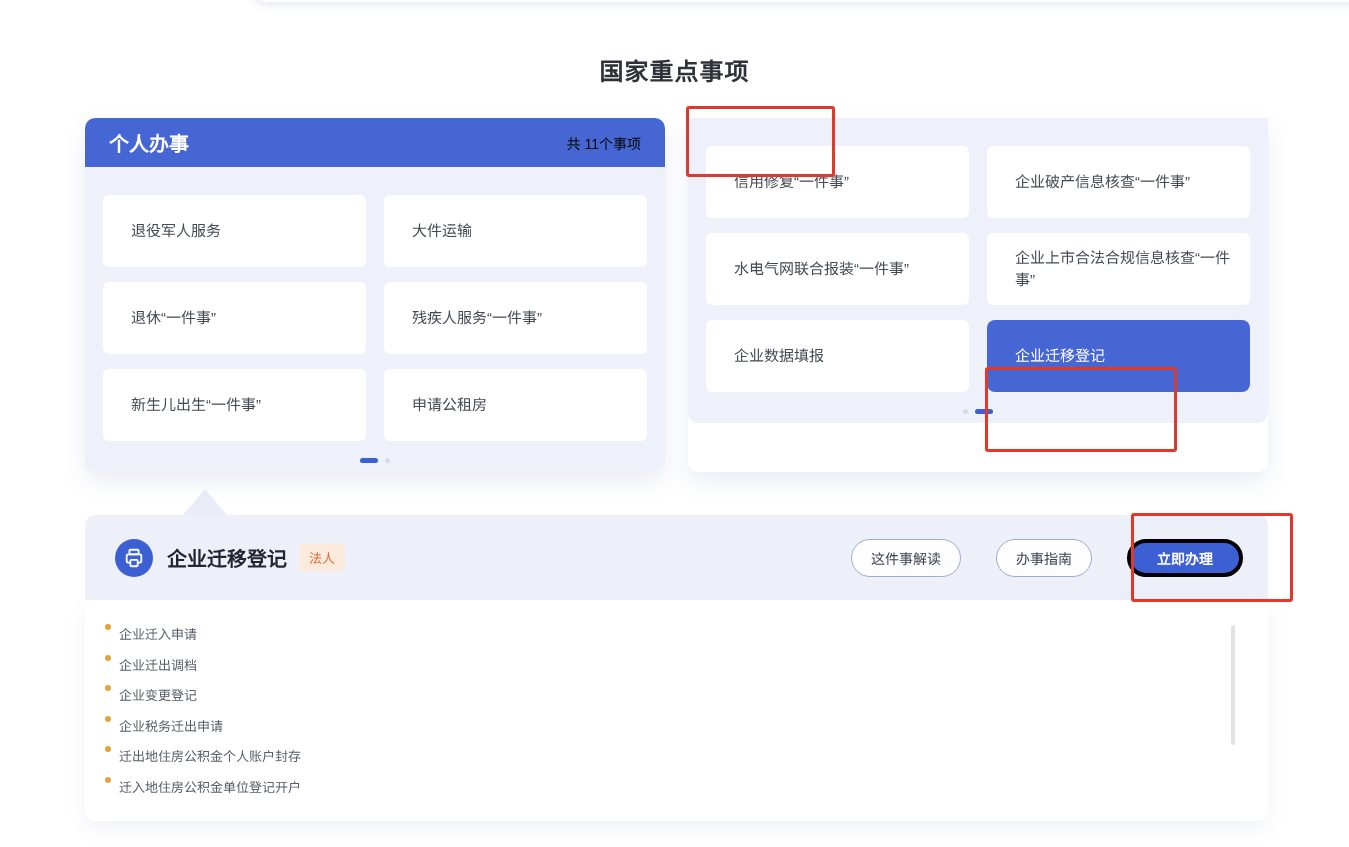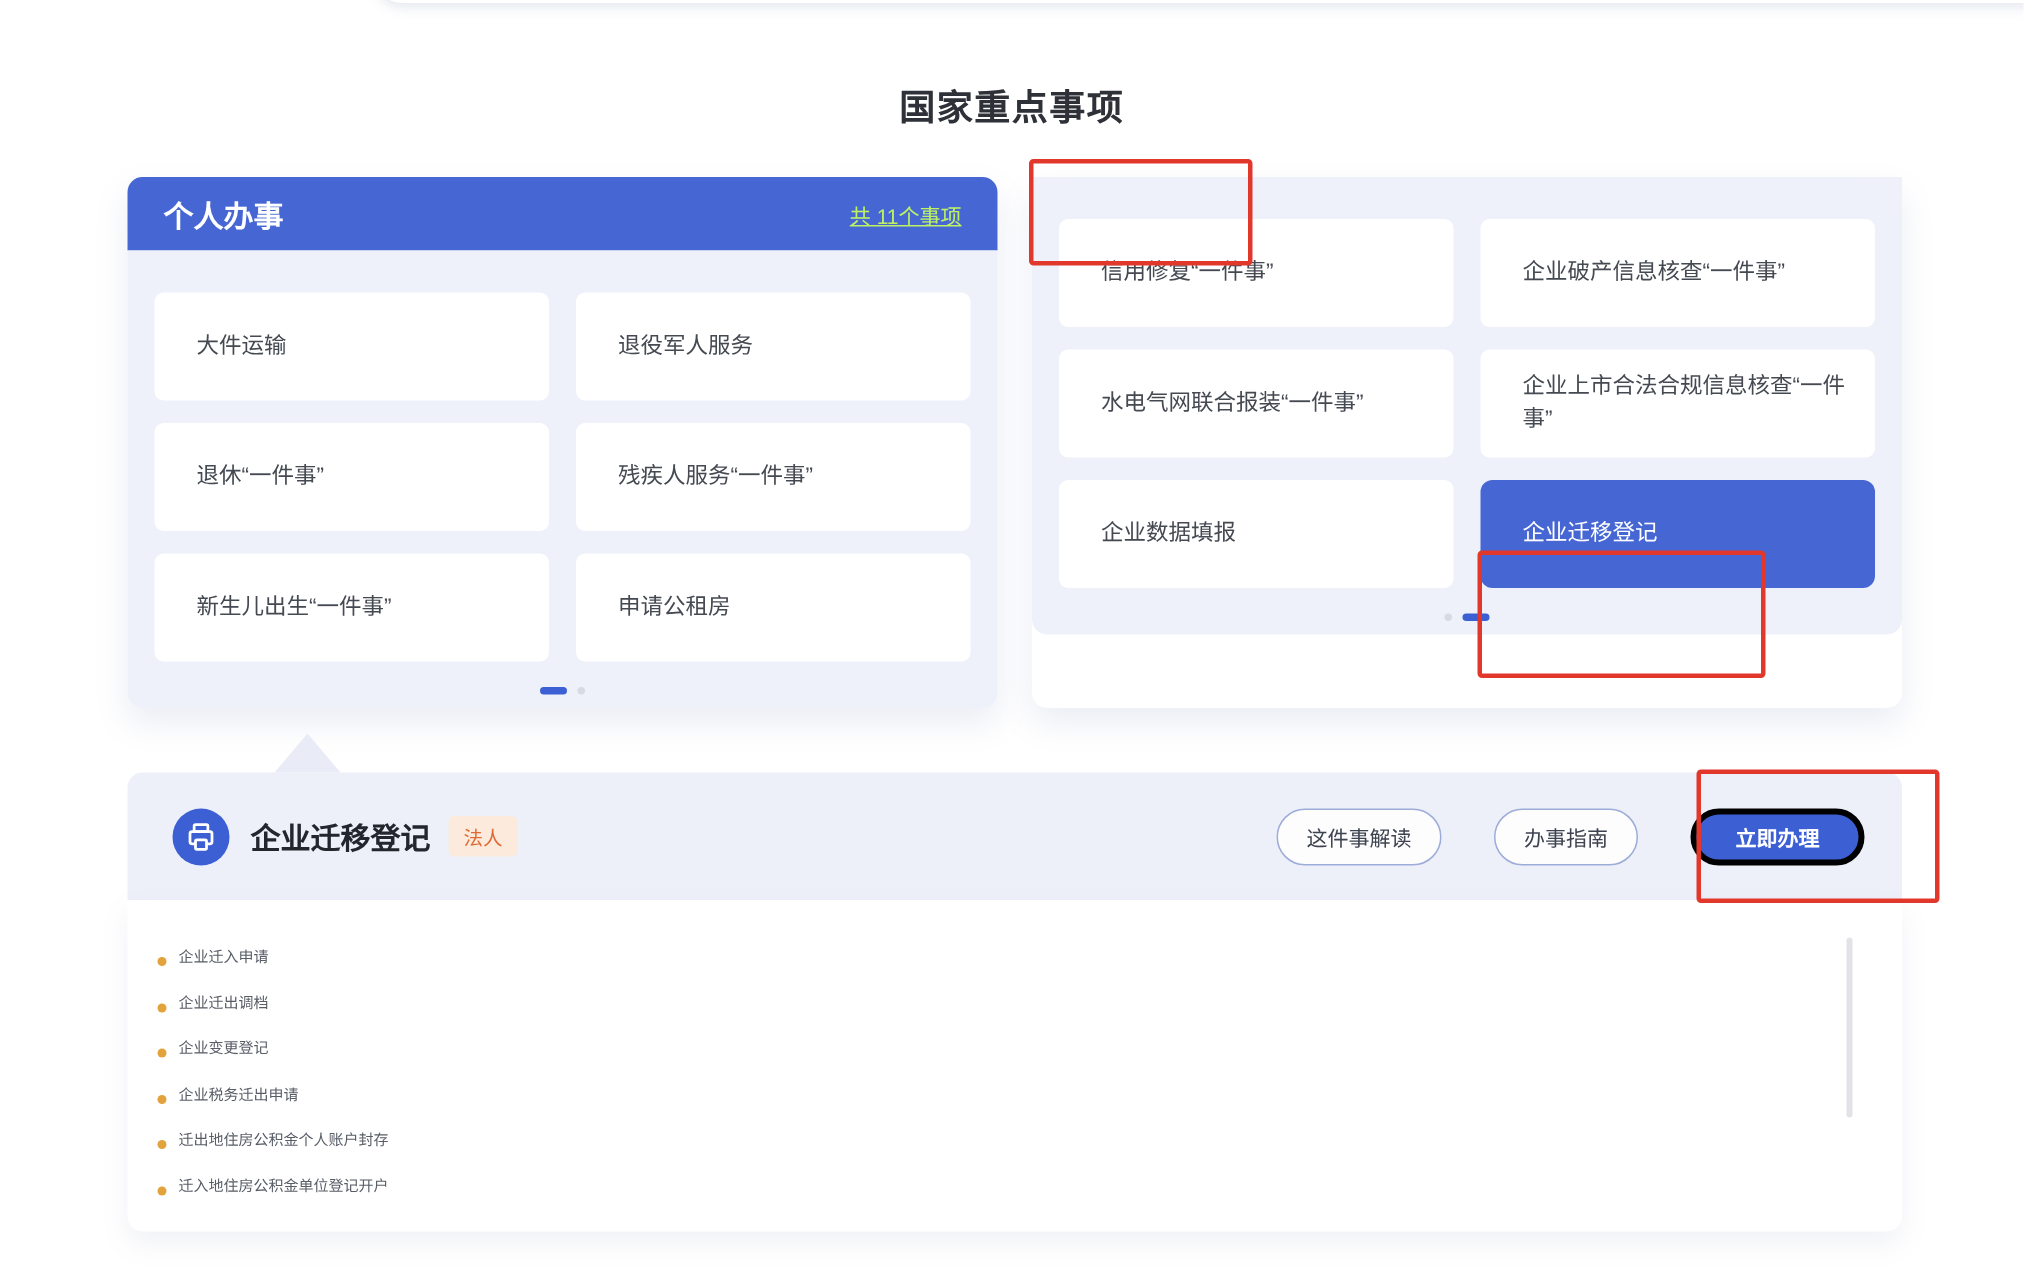--- a/index.html
+++ b/index.html
@@ -15,21 +15,21 @@
   .page-title { position:absolute; top:52px; left:0; width:100%; text-align:center;
                 font-size:24px; font-weight:bold; color:#2e3138; letter-spacing:1px; }
 
   
   .card { position:absolute; top:118px; width:580px; height:354px; border-radius:10px;
           box-shadow:0 10px 22px rgba(110,125,180,.14); }
   .card.left { left:85px; } .card.right { left:688px; }
   .card-header { height:49px; background:#4667d3; border-radius:10px 10px 0 0;
                  display:flex; align-items:center; justify-content:space-between; padding:0 24px; }
   .card-header .name { color:#fff; font-size:20px; font-weight:bold; }
-  .card-header .count { color:#bef264; font-size:14px;text-decoration:underline; }
+  .card-header .count { color:#000000; font-size:14px; }
   .card-body { position:relative; height:305px; background:#eef1fa; border-radius:0 0 10px 10px;
                padding:28px 18px 0; display:grid; grid-template-columns:1fr 1fr;
                grid-auto-rows:72px; column-gap:18px; row-gap:15px; align-content:start; }
   .cell { background:#fff; border-radius:6px; display:flex; align-items:center;
           padding:0 20px 0 28px; font-size:15px; color:#454a52; line-height:1.5;
           cursor:pointer; }
   .cell.active { background:#4667d3; color:#fff; border-radius:8px; }
   .dots { position:absolute; left:0; right:0; bottom:9px; display:flex;
           justify-content:center; align-items:center; gap:7px; }
   .dash { width:18px; height:5px; border-radius:3px; background:#3c5fd4; cursor:pointer; }
@@ -49,22 +49,22 @@
            padding:4px 10px; border-radius:4px; }
   .btn-group { margin-left:auto; display:flex; align-items:center; gap:35px; }
   .btn { height:38px; padding:0 19px; border-radius:19px; font-size:14px; cursor:pointer;
          font-family:inherit; }
   .btn.ghost { background:#fdfdfe; border:1px solid #9dacd8; color:#3e4350; }
   .btn.primary { background:#3c5fd4; border:4px solid #000000; color:#fff; font-weight:bold;
                  padding:0 26px; }
   .panel-body { position:relative; height:221px; background:#fff; border-radius:0 0 10px 10px;
                 box-shadow:0 8px 18px rgba(120,130,170,.10); padding:24px 40px 0 20px; }
   .panel-body ul { list-style:none; }
-  .panel-body li { display:flex; align-items:flex-end; height:20px; margin-bottom:10.5px;
-                   font-size:10px; color:#585d66; cursor:pointer; }
+  .panel-body li { display:flex; align-items:flex-start; height:20px; margin-bottom:10.5px;
+                   font-size:13px; color:#585d66; cursor:pointer; }
   .bullet { width:6px; height:6px; border-radius:50%; background:#e2a33c; margin:0 8px 0 0;
             flex:0 0 6px; }
   .scroll-thumb { position:absolute; right:33px; top:25px; width:4px; height:120px;
                   border-radius:2px; background:#e3e3e7; cursor:grab; }
 
   
   .anno { position:absolute; border:3px solid #e2382c; border-radius:3px;
           pointer-events:none; z-index:50; }
   .anno1 { left:686px; top:106px; width:149px; height:71px; }
   .anno2 { left:985px; top:367px; width:192px; height:85px; }
@@ -79,24 +79,24 @@
 
   <h1 class="page-title">国家重点事项</h1>
 
   <section class="card left">
     <div class="card-header">
       <span class="name">个人办事</span>
       <span class="count">共 11个事项</span>
     </div>
     <div class="card-body">
       <div class="cell">
-          <span>大件运输</span>
+          <span>退役军人服务</span>
         </div>
       <div class="cell">
-          <span>退役军人服务</span>
+          <span>大件运输</span>
         </div>
       <div class="cell">
           <span>退休“一件事”</span>
         </div>
       <div class="cell">
           <span>残疾人服务“一件事”</span>
         </div>
       <div class="cell">
           <span>新生儿出生“一件事”</span>
         </div>

